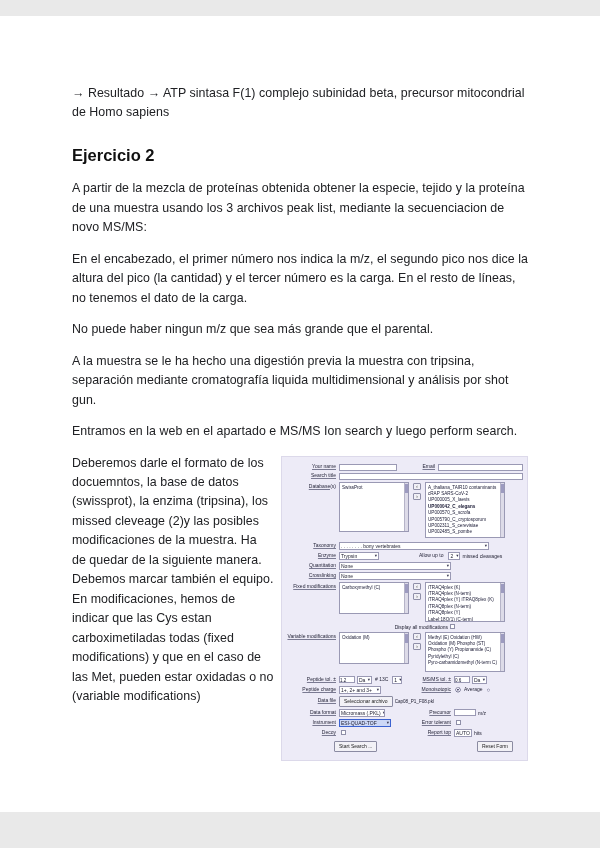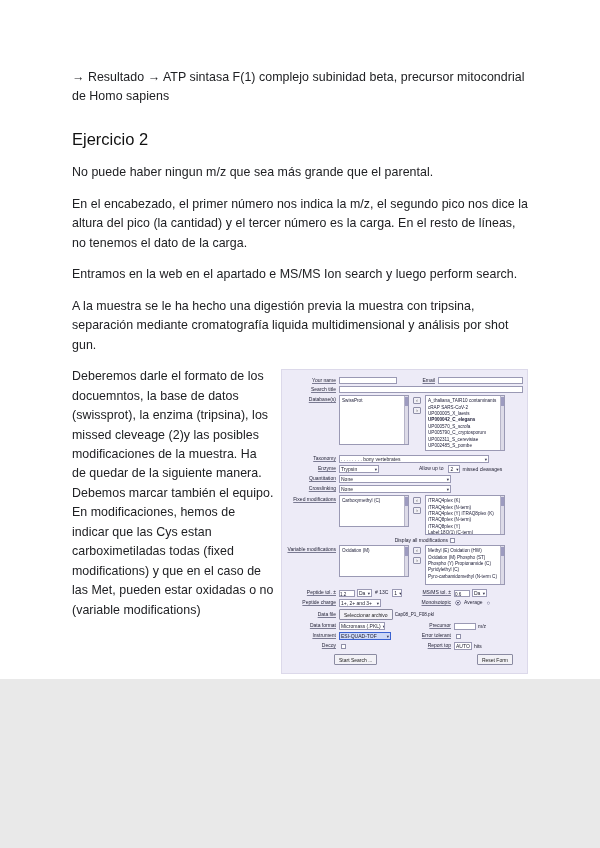--- a/index.html
+++ b/index.html
@@ -1,23 +1,23 @@
 <!DOCTYPE html>
 <html><head>
 <meta charset="utf-8">
 <style>
   html,body{margin:0;padding:0;background:#e9e9e9;}
   .page{
-    width:600px;height:679px;background:#ffffff;margin:0 auto;position:relative;
+    width:600px;height:796px;background:#ffffff;margin:16px auto;position:relative;
     font-family:"Liberation Sans","DejaVu Sans",sans-serif;color:#202124;
     box-sizing:border-box;padding:68px 72px 0 72px;overflow:hidden;
   }
   .para{font-size:12.4px;line-height:1.57;margin:0 0 12px 0;letter-spacing:.05px;}
   .intro{margin-bottom:16px;}
-  h2.heading{font-size:16.5px;line-height:1.3;margin:22px 0 13px 0;color:#111;font-weight:400;}
+  h2.heading{font-size:16.5px;line-height:1.3;margin:22px 0 13px 0;color:#111;font-weight:700;}
   .cols{display:flex;align-items:flex-start;margin-top:3px;}
   .note{width:237px;font-size:12.4px;line-height:1.57;letter-spacing:.05px;}
   .shot-wrap{width:247px;margin-left:7px;margin-top:2px;}
 
   
   .mform{
     background:#edebf7;border:1px solid #dcd9ea;box-sizing:border-box;
     width:247px;padding:5px 4px 6px 4px;font-size:5px;color:#1c1c2e;
   }
   .frow{display:flex;align-items:center;margin:2px 0;}
@@ -53,24 +53,25 @@
 </style>
 </head>
 <body>
 
 <div class="page">
 
   <p class="para intro">→ Resultado → ATP sintasa F(1) complejo subinidad beta, precursor mitocondrial de Homo sapiens</p>
 
   <h2 class="heading">Ejercicio 2</h2>
 
+  <p class="para">A partir de la mezcla de proteínas obtenida obtener la especie, tejido y la proteína de una muestra usando los 3 archivos peak list, mediante la secuenciacion de novo MS/MS:</p>
+  <p class="para">En el encabezado, el primer número nos indica la m/z, el segundo pico nos dice la altura del pico (la cantidad) y el tercer número es la carga. En el resto de líneas, no tenemos el dato de la carga.</p>
   <p class="para">No puede haber ningun m/z que sea más grande que el parental.</p>
-  <p class="para">En el encabezado, el primer número nos indica la m/z, el segundo pico nos dice la altura del pico (la cantidad) y el tercer número es la carga. En el resto de líneas, no tenemos el dato de la carga.</p>
+  <p class="para">A la muestra se le ha hecho una digestión previa la muestra con tripsina, separación mediante cromatografía liquida multidimensional y análisis por shot gun.</p>
   <p class="para">Entramos en la web en el apartado e MS/MS Ion search y luego perform search.</p>
-  <p class="para">A la muestra se le ha hecho una digestión previa la muestra con tripsina, separación mediante cromatografía liquida multidimensional y análisis por shot gun.</p>
 
   <div class="cols">
     <div class="note">Deberemos darle el formato de los docuemntos, la base de datos (swissprot), la enzima (tripsina), los missed cleveage (2)y las posibles modificaciones de la muestra. Ha de quedar de la siguiente manera. Debemos marcar también el equipo. En modificaciones, hemos de indicar que las Cys estan carboximetiladas todas (fixed modifications) y que en el caso de las Met, pueden estar oxidadas o no (variable modifications)</div>
 
     <div class="shot-wrap">
       <div class="mform">
 
         <div class="frow">
           <span class="lbl">Your name</span>
           <span class="inp" style="width:58px"></span>

